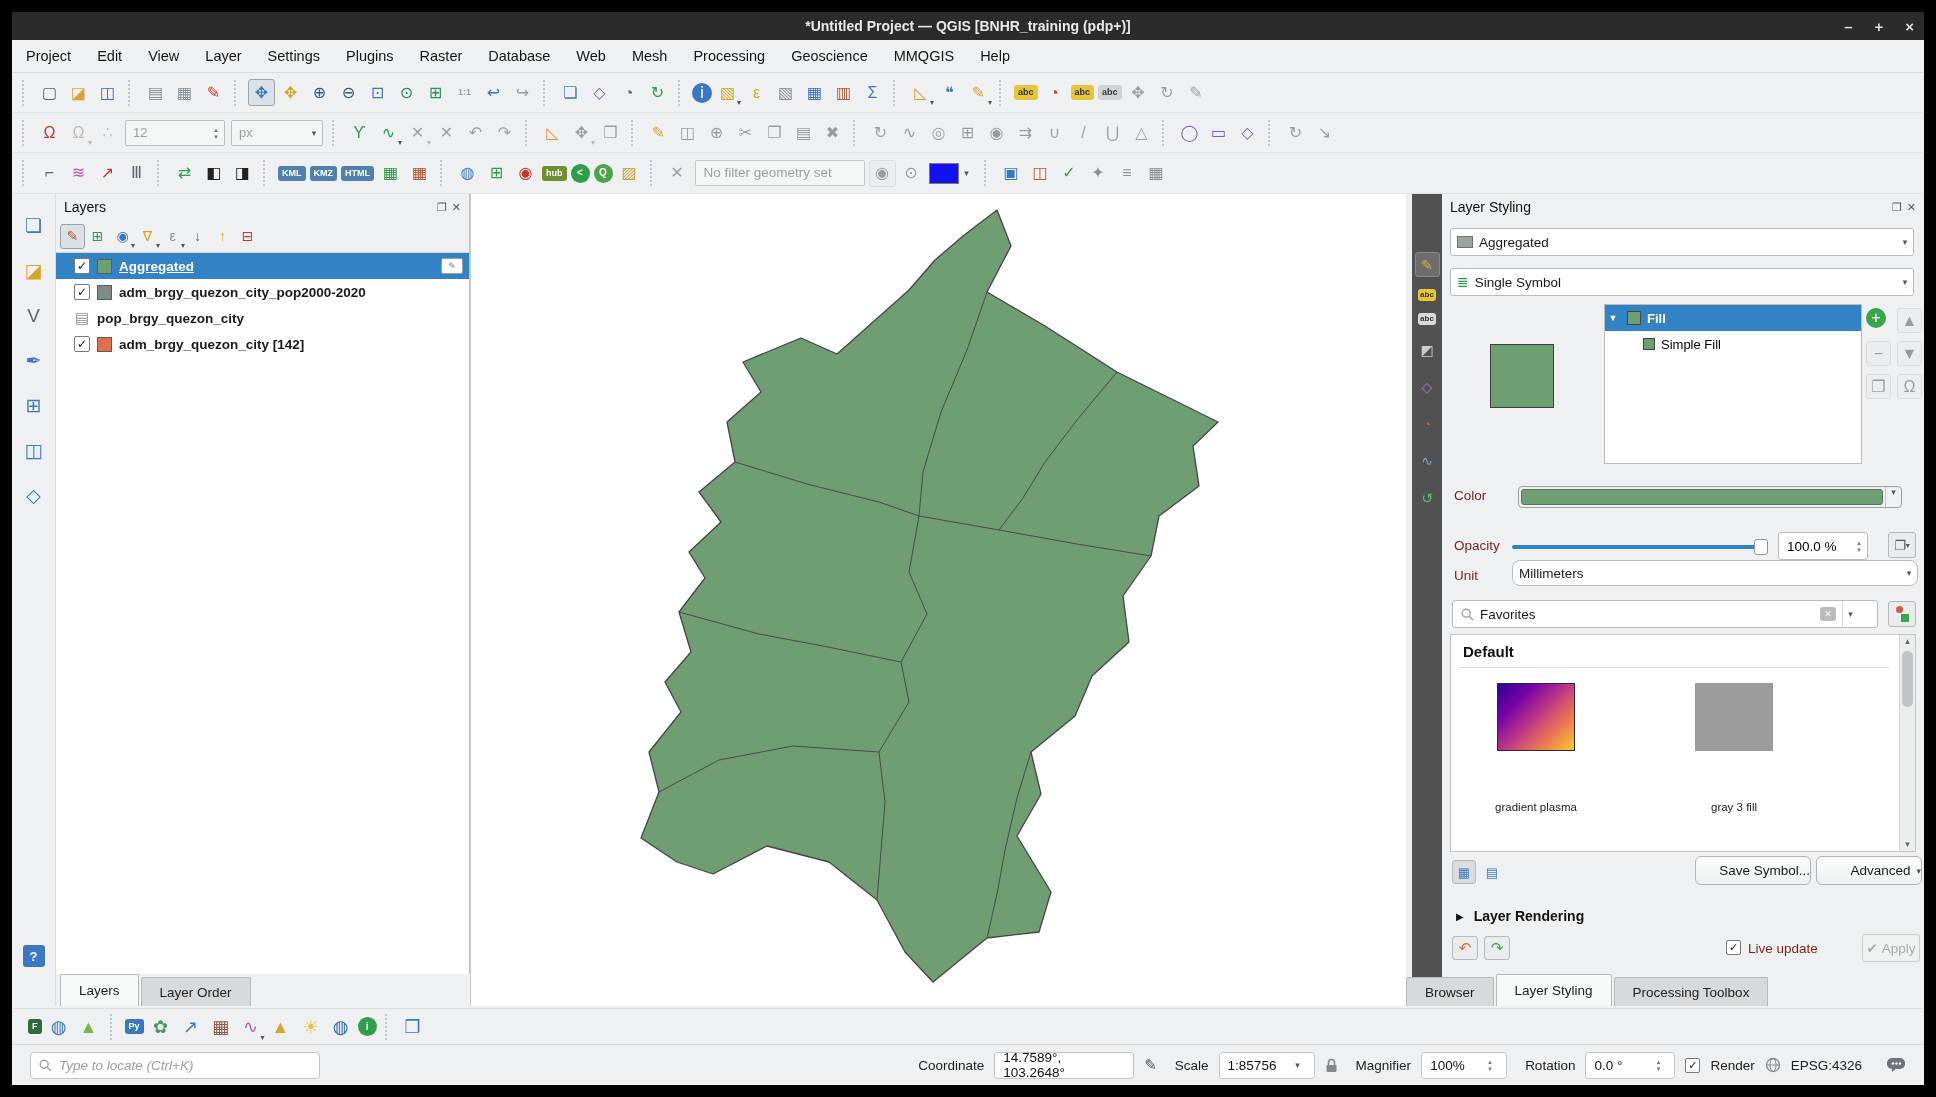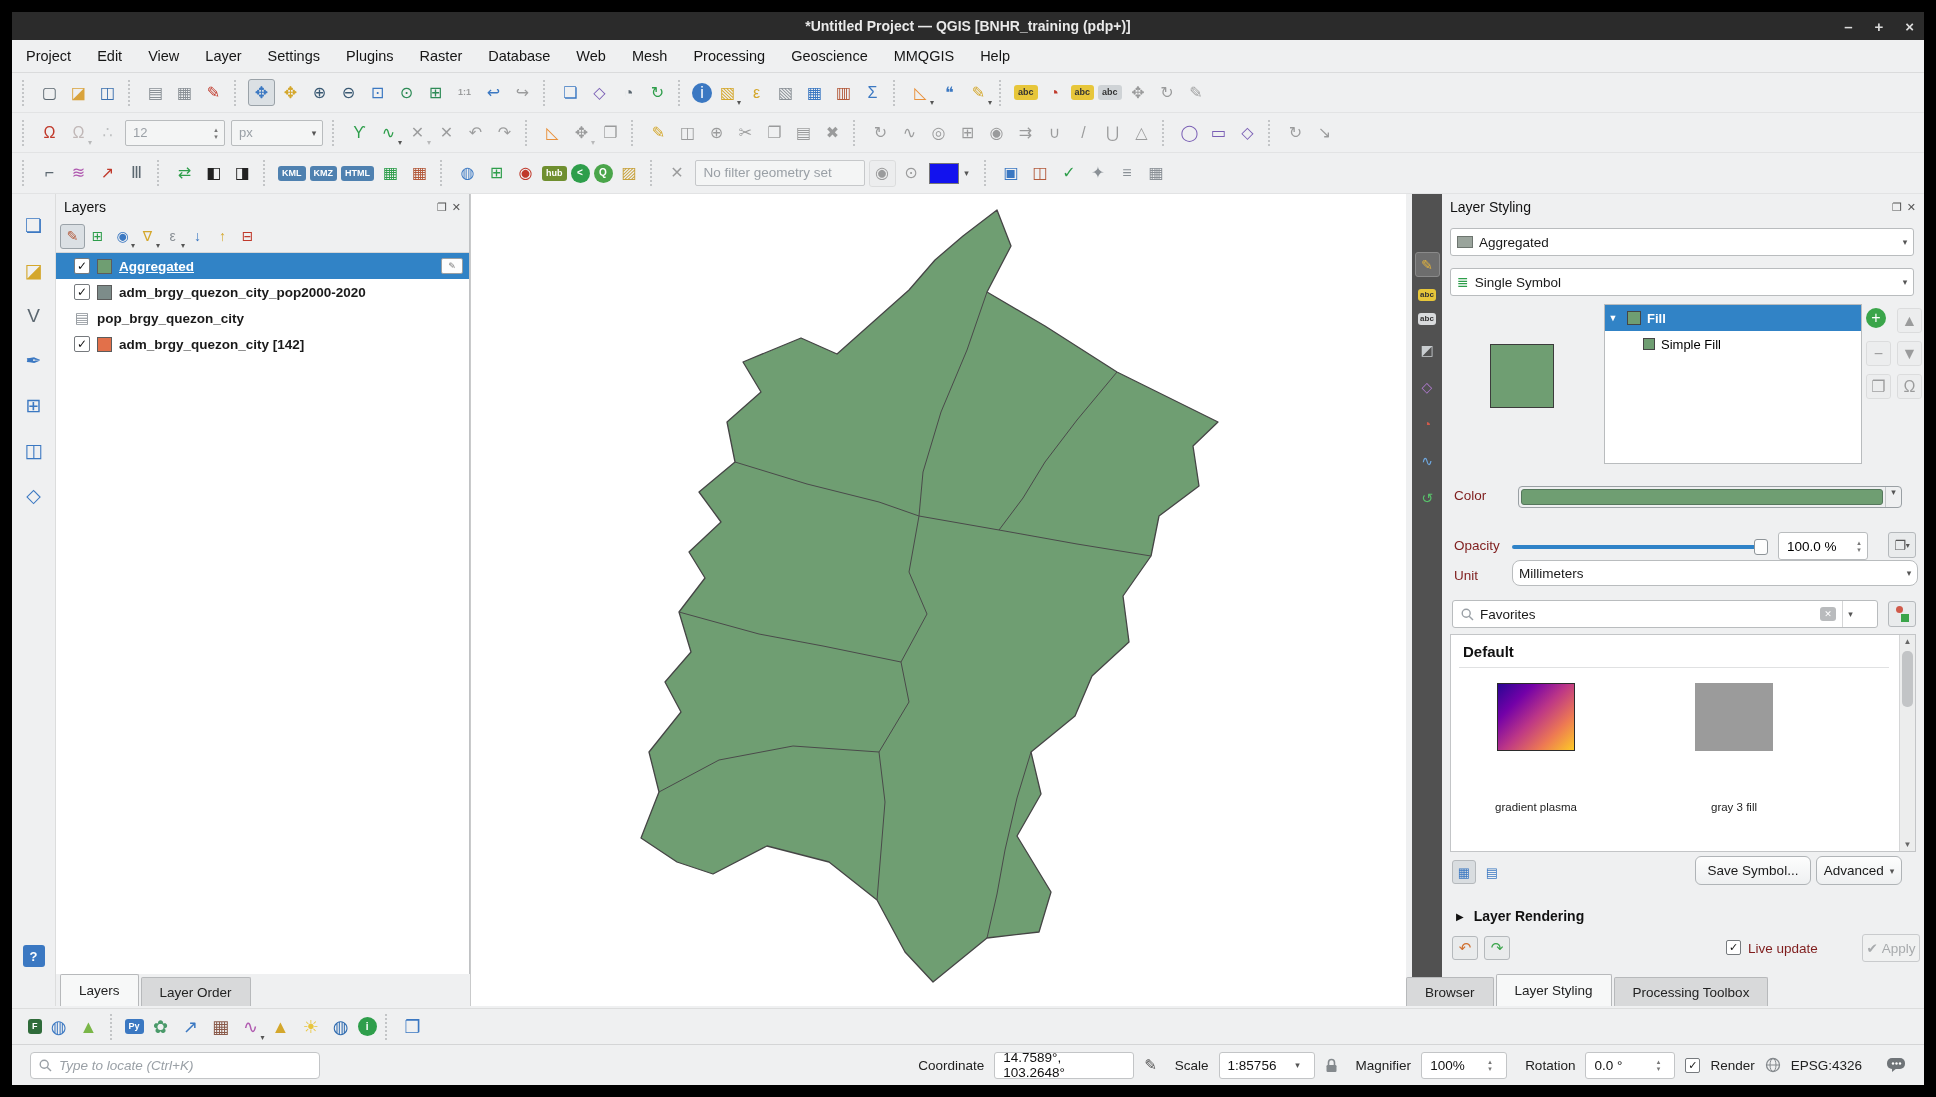--- a/index.html
+++ b/index.html
@@ -123,21 +123,21 @@
   #cards{position:absolute;left:30px;top:48px;display:flex;gap:88px;}
   .symcard{width:110px;display:flex;flex-direction:column;align-items:center;}
   .symswatch{width:78px;height:68px;}
   .symswatch.plasma{background:linear-gradient(135deg,#2a0593 0%,#7301a8 25%,#bd3786 50%,#ed7953 75%,#fdca26 100%);border:1.5px solid #2b2b2b;}
   .symswatch.gray{background:#9b9b9b;}
   .symcap{margin-top:50px;font-size:11.5px;color:#222;white-space:nowrap;}
   #bscroll{position:absolute;right:0;top:0;width:16px;height:100%;background:#eceded;border-left:1px solid #d5d6d7;}
   #bscroll .sarr{position:absolute;left:0;width:100%;text-align:center;font-size:8px;color:#666;}
   #bthumb{position:absolute;left:2px;top:16px;width:11px;height:56px;background:#c2c4c6;border-radius:5px;}
   .pushbtn{position:absolute;height:29px;background:linear-gradient(#fdfdfd,#eef0f1);border:1px solid #b0b4b7;border-radius:6px;
-    font-size:13.5px;color:#1a1a1a;display:flex;align-items:center;justify-content:center;gap:6px;}
+    font-size:13.5px;color:#1a1a1a;display:flex;align-items:center;justify-content:flex-end;gap:6px;}
   #lrhead{position:absolute;left:14px;top:714px;display:flex;align-items:center;gap:10px;font-size:14px;font-weight:bold;color:#111;}
   #lrhead .arr{font-size:10px;}
   .cb{width:15px;height:15px;background:#fff;border:1px solid #767a7e;border-radius:2px;font-size:11px;line-height:13px;text-align:center;color:#111;}
   #applybtn{position:absolute;left:420px;top:740px;width:58px;height:28px;background:#f0f1f1;border:1px solid #c9cbcd;border-radius:3px;
     color:#a8abad;font-size:13.5px;display:flex;align-items:center;justify-content:center;gap:4px;}
   .mgr{position:relative;width:18px;height:18px;}
   .mgr .dotR{position:absolute;top:1px;left:3px;width:7px;height:7px;border-radius:50%;background:#d05a4a;}
   .mgr .sqG{position:absolute;bottom:1px;right:2px;width:8px;height:8px;background:#3aa54a;}
 
   
@@ -757,21 +757,21 @@
     <div class="smallbtn" style="left:10px;top:666px;width:24px;height:24px;background:#d9dde0;">
           <span style="color:#3b78c2;">▦</span>
         </div>
     <div class="smallbtn" style="left:38px;top:666px;width:24px;height:24px;border:none;background:transparent;">
           <span style="color:#3b78c2;">▤</span>
         </div>
 
     <div class="pushbtn" style="left:253px;top:662px;width:116px;">
       <span>Save Symbol...</span>
     </div>
-    <div class="pushbtn" style="left:374px;top:662px;width:86px;">
+    <div class="pushbtn" style="left:374px;top:662px;width:106px;">
       <span>Advanced</span>
       <span style="font-size:9px;color:#555;">▾</span>
     </div>
 
     <div id="lrhead">
       <span class="arr">▶</span>
       <span>Layer Rendering</span>
     </div>
 
     <div class="smallbtn" style="left:10px;top:742px;width:26px;height:24px;">

